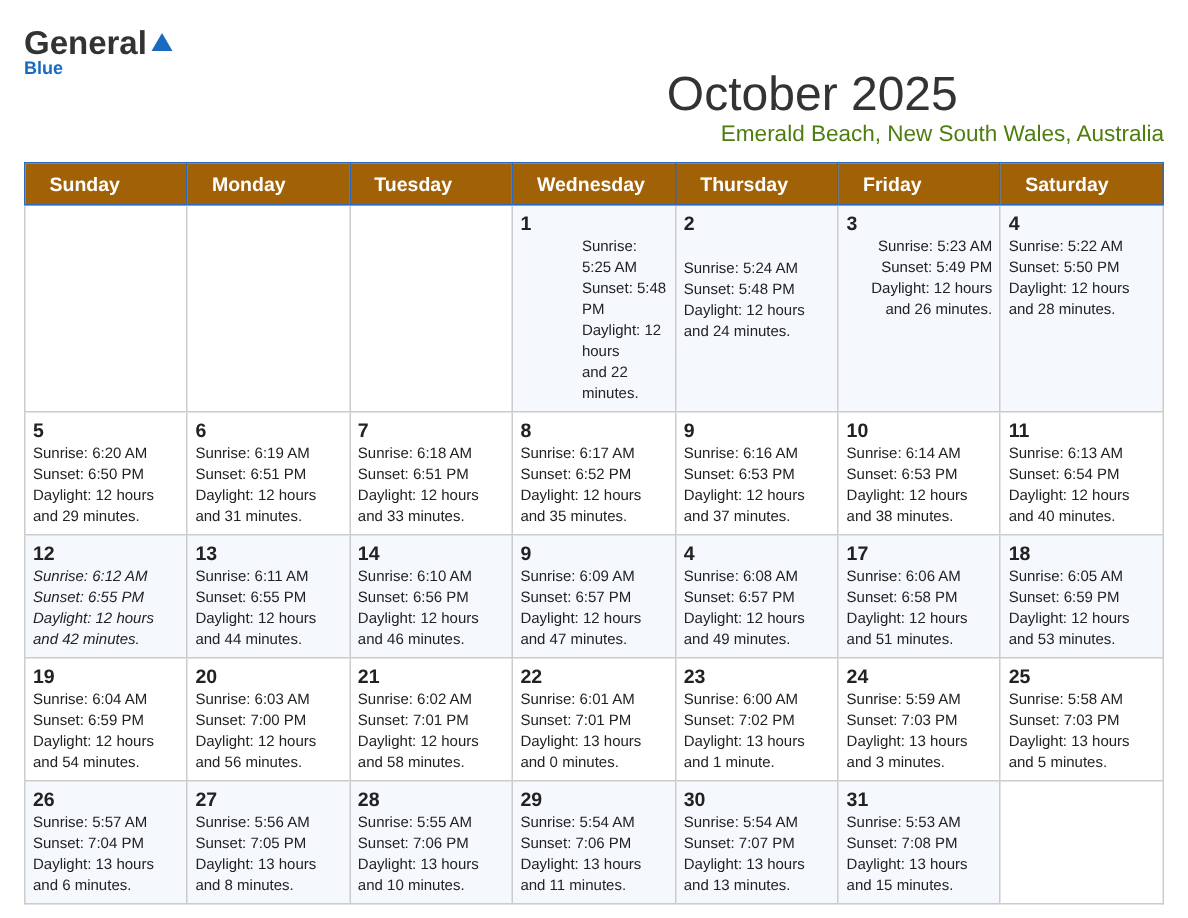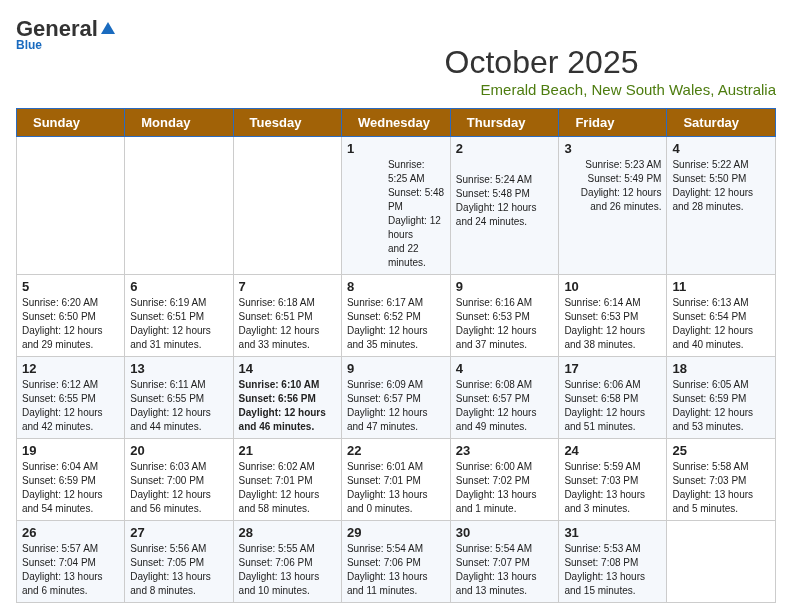--- a/index.html
+++ b/index.html
@@ -192,35 +192,35 @@
           <span class="day-num">11</span>
           <div class="day-info" style="white-space: pre-line;">Sunrise: 6:13 AM
 Sunset: 6:54 PM
 Daylight: 12 hours
 and 40 minutes.</div>
         </td>
       </tr>
       <tr>
         <td>
           <span class="day-num">12</span>
-          <div class="day-info" style="white-space: pre-line;">Sunrise: 6:12 AM
+          <div class="day-info" style="white-space: pre-line; font-style: italic;">Sunrise: 6:12 AM
 Sunset: 6:55 PM
 Daylight: 12 hours
 and 42 minutes.</div>
         </td>
         <td>
           <span class="day-num">13</span>
           <div class="day-info" style="white-space: pre-line;">Sunrise: 6:11 AM
 Sunset: 6:55 PM
 Daylight: 12 hours
 and 44 minutes.</div>
         </td>
         <td>
           <span class="day-num">14</span>
-          <div class="day-info" style="white-space: pre-line; font-weight: bold;">Sunrise: 6:10 AM
+          <div class="day-info" style="white-space: pre-line;">Sunrise: 6:10 AM
 Sunset: 6:56 PM
 Daylight: 12 hours
 and 46 minutes.</div>
         </td>
         <td>
           <span class="day-num">9</span>
           <div class="day-info" style="white-space: pre-line;">Sunrise: 6:09 AM
 Sunset: 6:57 PM
 Daylight: 12 hours
 and 47 minutes.</div>

